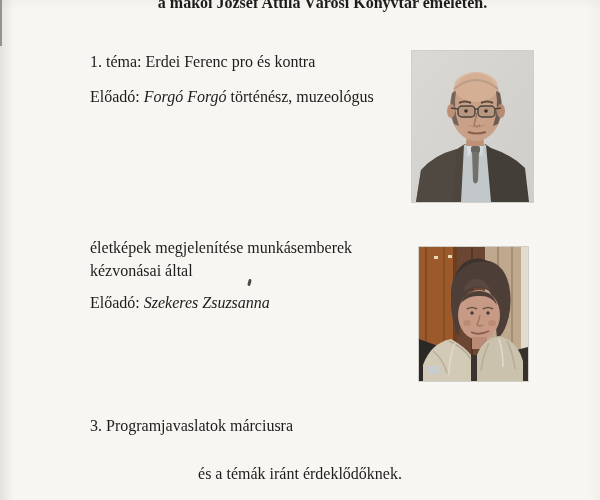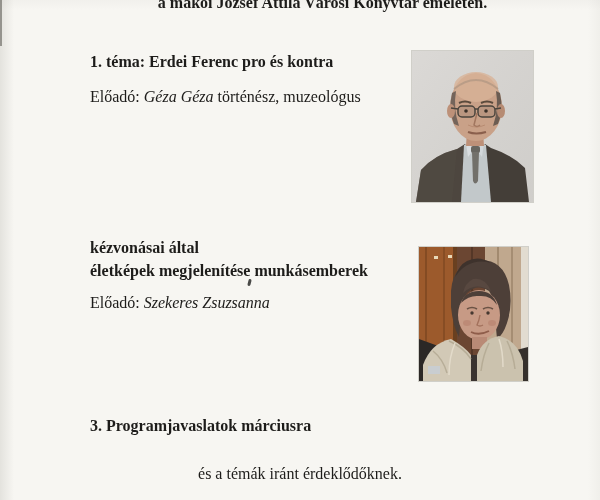--- a/index.html
+++ b/index.html
@@ -23,21 +23,21 @@
     position:absolute; left:0; top:0; width:2px; height:46px;
     background:#6a6862; opacity:.65;
   }
   .header-line {
     position:absolute; top:-5px; left:45px; width:555px;
     text-align:center; font-weight:bold; font-size:16px; line-height:16px;
     white-space:nowrap;
   }
   .topic-title {
     position:absolute; left:90px;
-    font-weight:bold; font-size:16px; line-height:23px;
+    font-weight:normal; font-size:16px; line-height:23px;
     white-space:nowrap;
   }
   .lecturer-line {
     position:absolute; left:90px;
     font-size:16px; line-height:18px; white-space:nowrap;
   }
   .lecturer-name { font-style:italic; }
   .closing-block {
     position:absolute; left:0; top:464px; width:600px;
     text-align:center; font-size:16px; line-height:20px;
@@ -58,21 +58,21 @@
 <body>
 
 <div class="paper-texture"></div>
 <div class="scan-edge"></div>
 
 <div class="header-line">a makói József Attila Városi Könyvtár emeletén.</div>
 
 <div class="topic-title" style="top:50px;">
   <div>1. téma: Erdei Ferenc pro és kontra</div>
 </div>
-<div class="lecturer-line" style="top:88px;"><span>Előadó: </span><span class="lecturer-name">Géza Géza</span><span> történész, muzeológus</span></div>
+<div class="lecturer-line" style="top:88px;"><span>Előadó: </span><span class="lecturer-name">Forgó Forgó</span><span> történész, muzeológus</span></div>
 
 <div class="photo photo-1">
   <svg width="121" height="151" viewBox="0 0 121 151" xmlns="http://www.w3.org/2000/svg">
     <rect x="0" y="0" width="121" height="151" fill="#d6d4d1"></rect>
     <rect x="0" y="0" width="121" height="151" fill="url(#p1shade)"></rect>
     <defs>
       <linearGradient id="p1shade" x1="0" y1="0" x2="1" y2="1">
         <stop offset="0" stop-color="#e0dedb" stop-opacity="0.5"></stop>
         <stop offset="1" stop-color="#c6c4c0" stop-opacity="0.4"></stop>
       </linearGradient>
@@ -114,22 +114,22 @@
     <circle cx="54" cy="60" r="1.8" fill="#3a3028"></circle>
     <circle cx="74" cy="60" r="1.8" fill="#3a3028"></circle>
 
     <path d="M65,62 Q63,70 62,74 Q65,77 68,74" stroke="#a1765f" stroke-width="1.5" fill="none"></path>
     <path d="M56,81 Q64,84 74,81" stroke="#8a5f4c" stroke-width="2" fill="none"></path>
     <path d="M56,74 Q64,78 73,74" stroke="#b08268" stroke-width="1" fill="none" opacity="0.7"></path>
   </svg>
 </div>
 
 <div class="topic-title" style="top:236px;">
+  <div>életképek megjelenítése munkásemberek</div>
   <div>kézvonásai által</div>
-  <div>életképek megjelenítése munkásemberek</div>
 </div>
 <div class="artifact-mark"></div>
 <div class="lecturer-line" style="top:294px;"><span>Előadó: </span><span class="lecturer-name">Szekeres Zsuzsanna</span></div>
 
 <div class="photo photo-2">
   <svg width="109" height="134" viewBox="0 0 109 134" xmlns="http://www.w3.org/2000/svg">
 
     <rect x="0" y="0" width="109" height="134" fill="#c3ae96"></rect>
     <rect x="0" y="0" width="38" height="134" fill="#9c5a2c"></rect>
     <rect x="6" y="0" width="2" height="134" fill="#7a4420" opacity="0.7"></rect>

